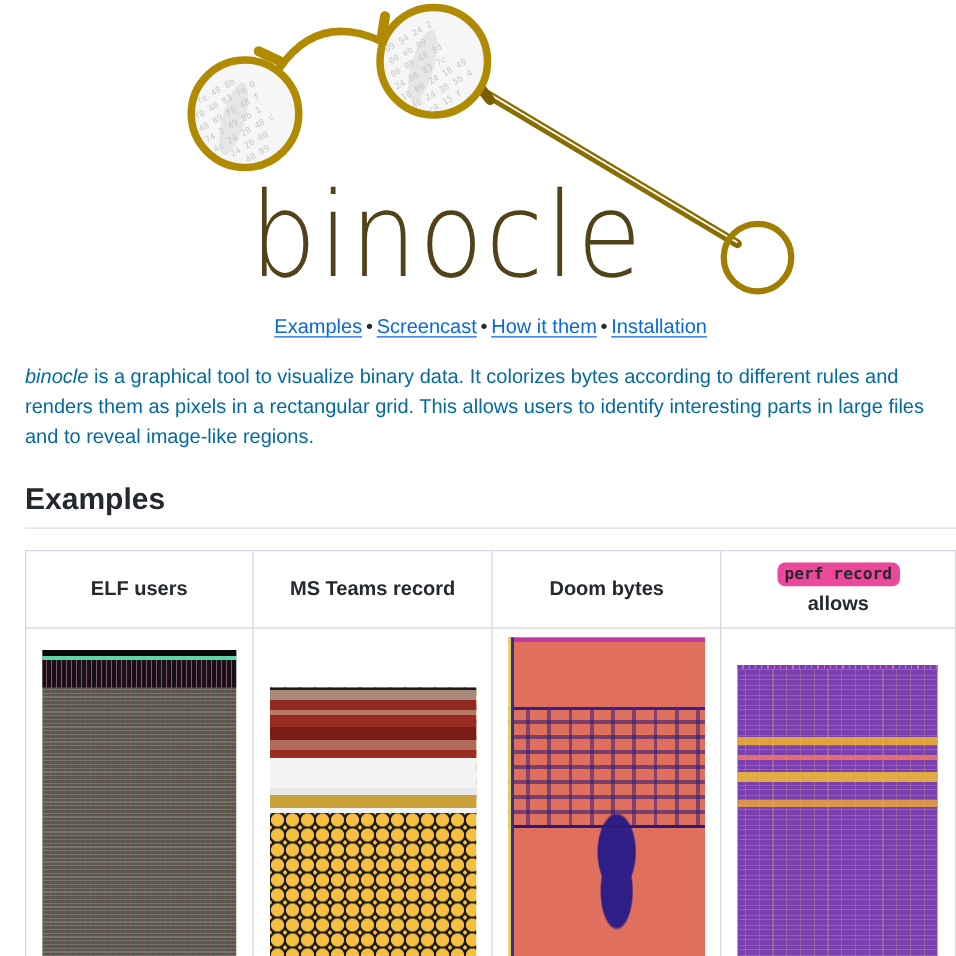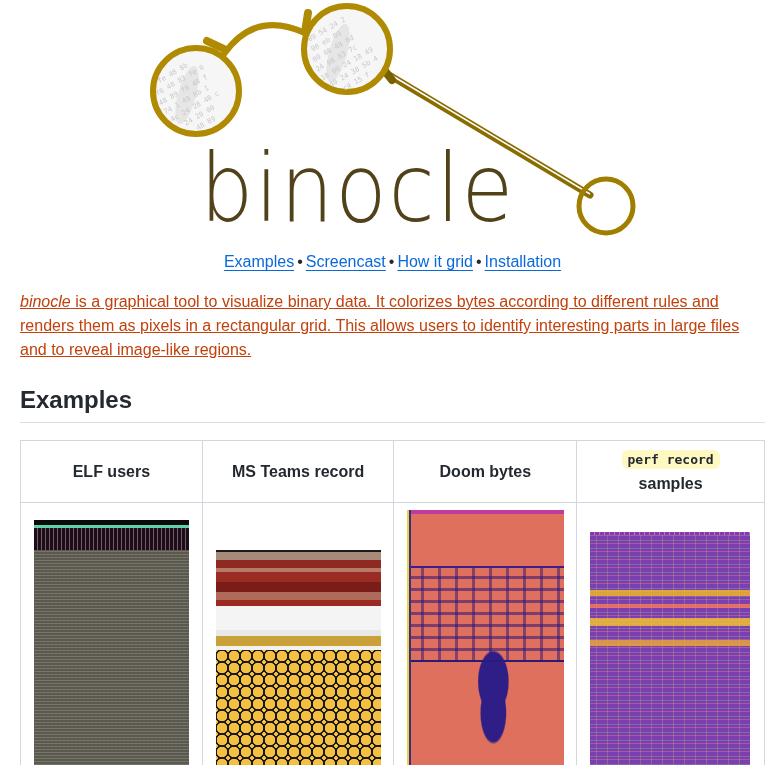--- a/index.html
+++ b/index.html
@@ -10,41 +10,41 @@
   }
   .logo { position: absolute; left: 140px; top: 0; width: 500px; height: 240px; }
   .nav {
     position: absolute; top: 252px; left: 0; width: 785px; text-align: center;
     font-size: 16px; line-height: 20px; color: #24292f;
   }
   .nav a { color: #0969da; text-decoration: underline; text-underline-offset: 3px; }
   .nav .sep { color: #24292f; padding: 0 3px; }
   .intro {
     position: absolute; left: 20px; top: 290px; width: 730px;
-    font-size: 16px; line-height: 24px; margin: 0; color: #c2410c; text-decoration: underline;
+    font-size: 16px; line-height: 24px; margin: 0; color: #0369a1;
   }
   .intro em { font-style: italic; }
   .h2 {
     position: absolute; left: 20px; top: 384px; margin: 0;
     font-size: 24px; font-weight: bold; line-height: 32px; color: #24292f;
   }
   .h2-rule { position: absolute; left: 20px; top: 422px; width: 745px; height: 1px; background: #d8dee4; }
   table.examples {
     position: absolute; left: 20px; top: 440px; width: 745px;
     border-collapse: collapse; font-size: 16px;
   }
   table.examples th, table.examples td { border: 1px solid #d0d7de; padding: 0; }
   table.examples th {
     height: 62px; font-weight: bold; text-align: center; vertical-align: middle;
     color: #24292f; line-height: 24px;
   }
   table.examples td { height: 300px; vertical-align: top; position: relative; }
   code.perf {
     font-family: "DejaVu Sans Mono", monospace; font-size: 13px; font-weight: bold;
-    background: #fef9c3; border-radius: 6px; padding: 2px 6px;
+    background: #ec4899; border-radius: 6px; padding: 2px 6px;
   }
   .thumb { position: absolute; display: block; }
   .thumb-elf {
     left: 13px; top: 17px; width: 155px; height: 260px;
     background:
       linear-gradient(#0a0a0a 0, #0a0a0a 5px, #5fd4a8 5px, #5fd4a8 8px, transparent 8px),
       repeating-linear-gradient(90deg, #1a0f18 0 3px, #7a5a6a 3px 4px) 0 8px / 100% 22px no-repeat,
       repeating-linear-gradient(0deg, rgba(200,200,200,.25) 0 1px, transparent 1px 3px),
       repeating-linear-gradient(90deg, rgba(120,60,80,.35) 0 1px, rgba(60,110,60,.25) 1px 2px, transparent 2px 4px),
       #5a5a4e;
@@ -118,21 +118,21 @@
     <text x="314" y="74">40 24 38 5b 4</text>
     <text x="324" y="84">c4 15 f</text>
   </g>
 
   <circle cx="606" cy="206" r="27" fill="none" stroke="#a07e00" stroke-width="5"></circle>
 
   <text x="200" y="221" font-family="DejaVu Sans, sans-serif" font-size="94" font-weight="200" fill="#524219" letter-spacing="2" textLength="315" lengthAdjust="spacingAndGlyphs">binocle</text>
 </svg>
 
 <div class="nav">
-  <a href="#">Examples</a><span class="sep">•</span><a href="#">Screencast</a><span class="sep">•</span><a href="#">How it grid</a><span class="sep">•</span><a href="#">Installation</a>
+  <a href="#">Examples</a><span class="sep">•</span><a href="#">Screencast</a><span class="sep">•</span><a href="#">How it them</a><span class="sep">•</span><a href="#">Installation</a>
 </div>
 
 <p class="intro"><em>binocle</em><span> is a graphical tool to visualize binary data. It colorizes bytes according to different rules and renders them as pixels in a rectangular grid. This allows users to identify interesting parts in large files and to reveal image-like regions.</span></p>
 
 <h2 class="h2">Examples</h2>
 <div class="h2-rule"></div>
 
 <table class="examples">
   <colgroup>
     <col style="width:182px">
@@ -140,21 +140,21 @@
       <col style="width:183px">
       <col style="width:188px">
   </colgroup>
   <thead>
     <tr>
       <th>ELF users</th>
       <th>MS Teams record</th>
       <th>Doom bytes</th>
       <th>
         <code class="perf">perf record</code><br>
-        <span>samples</span>
+        <span>allows</span>
       </th>
     </tr>
   </thead>
   <tbody>
     <tr>
       <td>
           <a href="#" class="thumb thumb-elf"></a>
         </td>
       <td>
           <a href="#" class="thumb thumb-teams"></a>

